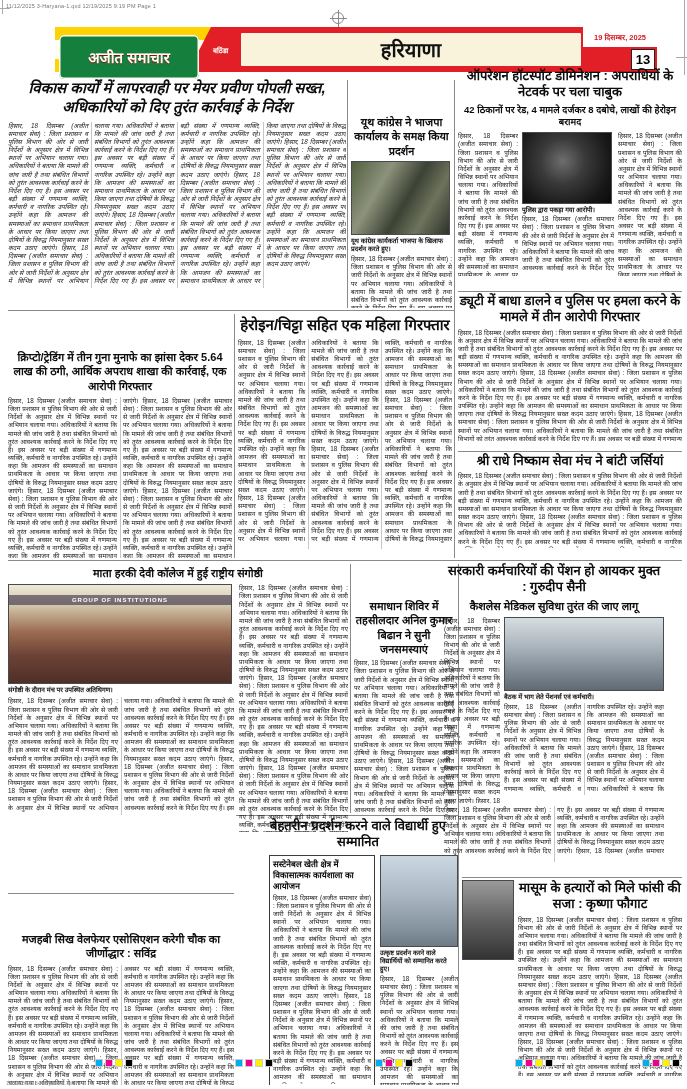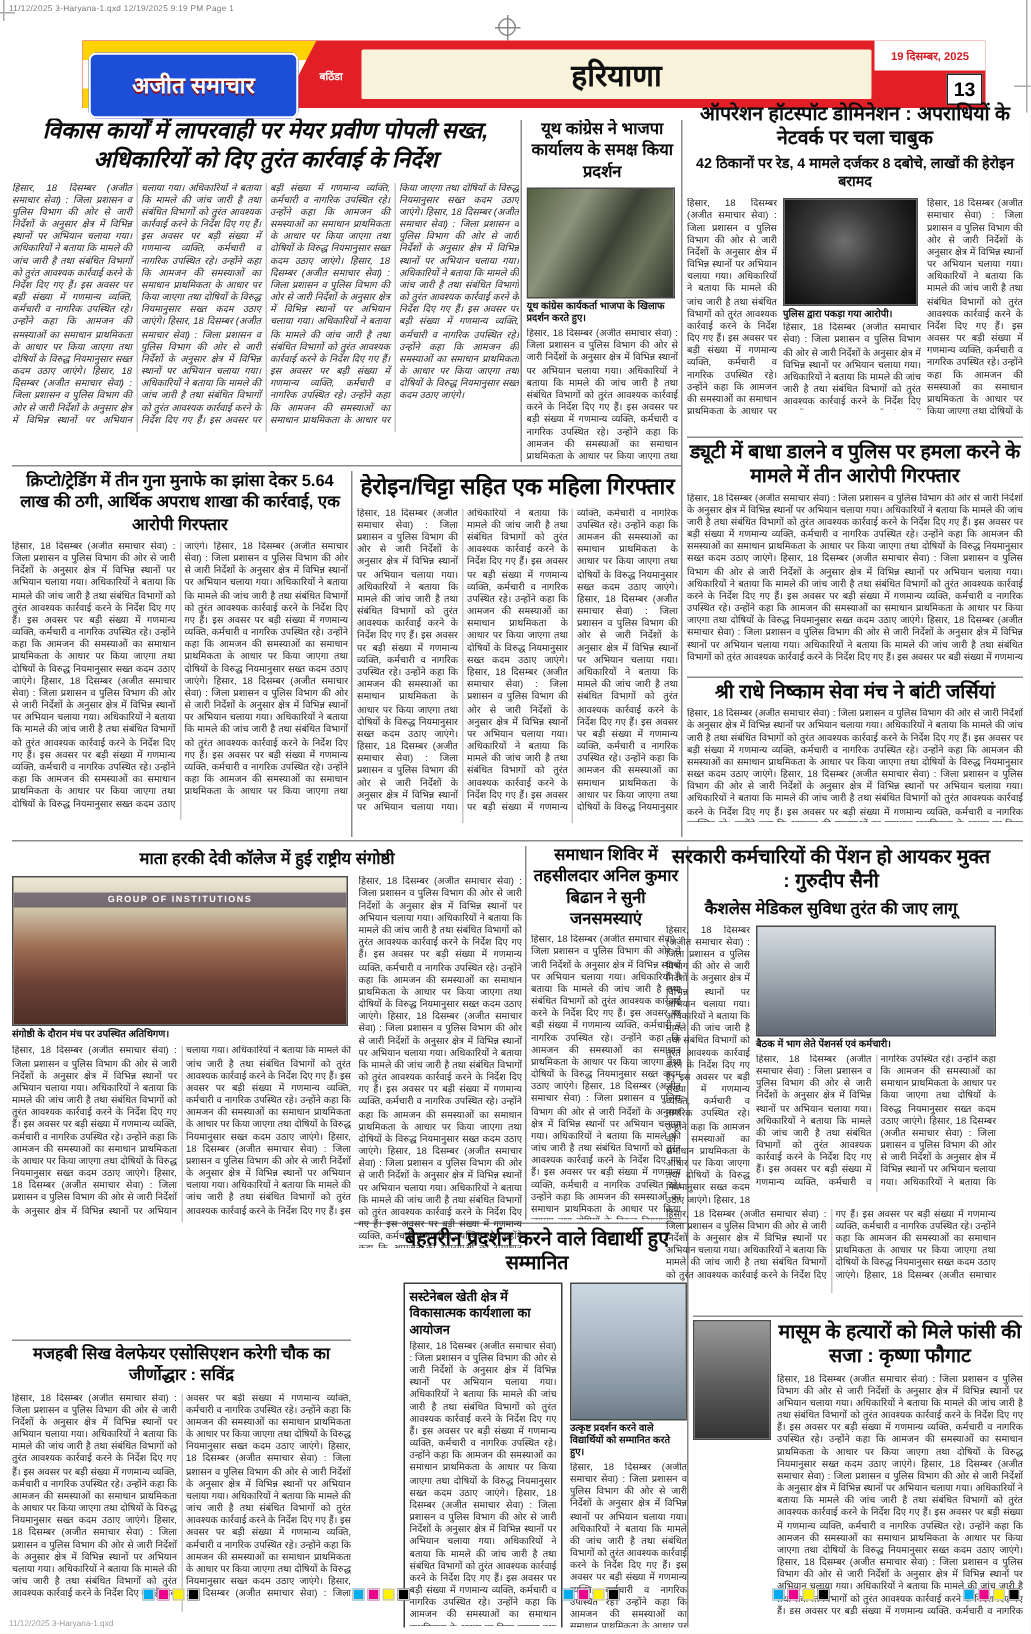--- a/index.html
+++ b/index.html
@@ -22,21 +22,21 @@
   .crop-tr-h { position:absolute; left:676px; top:57px; width:11px; height:1px; background:#aaa; }
   .regmarks { position:absolute; top:1059px; left:0; width:687px; height:10px; }
   .regset { position:absolute; top:0; display:flex; gap:2px; }
   .regset span { width:8px; height:8px; display:block; border:0.5px solid #ccc; }
   .regC{background:#00aeef;} .regM{background:#ec008c;} .regY{background:#fff200;} .regK{background:#000;}
   
   .masthead { position:absolute; left:55px; top:27px; width:602px; height:45px; background:#e21f26; }
   .mh-yellow { position:absolute; left:0; top:0; width:156px; height:45px; background:#ffd200;
                clip-path:polygon(0 0,100% 0,85% 100%,0 100%); }
   .mh-band { position:absolute; left:0; top:13px; width:150px; height:19px; background:#fffdf4; }
-  .mh-logo { position:absolute; left:4px; top:8px; width:140px; height:44px; background:#1d4ed8;
+  .mh-logo { position:absolute; left:4px; top:8px; width:140px; height:44px; background:#15803d;
              border-radius:5px; display:flex; align-items:center; justify-content:center;
              box-shadow:0 0 0 1.5px #fffdf4 inset; }
   .mh-logo span { color:#fffdf4; font-weight:bold; font-size:15px; line-height:1; text-shadow:0 1px 0 #8d0f14; }
   .mh-edition { position:absolute; left:158px; top:19px; color:#fff; font-size:7px; font-weight:bold; }
   .mh-center { position:absolute; left:186px; right:76px; top:6px; bottom:6px; background:#f8f3da;
                display:flex; align-items:center; justify-content:center; border-radius:1px; }
   .mh-center span { font-size:20px; font-weight:bold; color:#111; }
   .mh-right { position:absolute; right:0; top:0; width:74px; height:45px; }
   .mh-date { position:absolute; left:0; top:0; width:74px; height:20px; background:#fff;
              display:flex; align-items:center; justify-content:center; }
@@ -44,21 +44,21 @@
   .mh-pageno { position:absolute; right:2px; top:22px; width:24px; height:21px; background:#fff;
                border:1.5px solid #222; display:flex; align-items:center; justify-content:center; }
   .mh-pageno span { font-size:13px; font-weight:bold; color:#000; }
   
   .vrule,.hrule { position:absolute; background:#8a8a8a; }
   
   .art { position:absolute; overflow:hidden; }
   .hl { font-weight:bold; color:#0d0d0d; text-align:center; }
   .hl-lg { font-size:15px; line-height:1.25; }
   .hl-md { font-size:13px; line-height:1.25; }
-  .hl-sm { font-size:11px; line-height:1.3; }
+  .hl-sm { font-size:11px; line-height:1.3;margin-top:36px; }
   .hl-xs { font-size:8.5px; line-height:1.3; text-align:left; }
   .subhl { font-weight:bold; color:#0d0d0d; text-align:center; font-size:11px; line-height:1.3; margin-top:3px; }
   .body-txt { font-size:6.3px; line-height:1.3; text-align:justify; color:#222; overflow:hidden; }
   .cols-2 { column-count:2; column-gap:6px; column-rule:0.5px solid #c6c6c6; }
   .cols-3 { column-count:3; column-gap:6px; column-rule:0.5px solid #c6c6c6; }
   .cols-4 { column-count:4; column-gap:6px; column-rule:0.5px solid #c6c6c6; }
   .photo { border:1px solid #4a4a4a; position:relative; overflow:hidden; }
   .caption { font-size:6.5px; font-weight:bold; line-height:1.25; color:#111; margin-top:2px; }
   .ph-protest { background:linear-gradient(120deg,#51603f 0%,#8d927c 30%,#3c4234 55%,#6e735d 75%,#2e332a 100%); }
   .ph-night { background:radial-gradient(circle at 45% 40%,#6e6e6e 0%,#3a3a3a 35%,#171717 75%,#0b0b0b 100%); }

